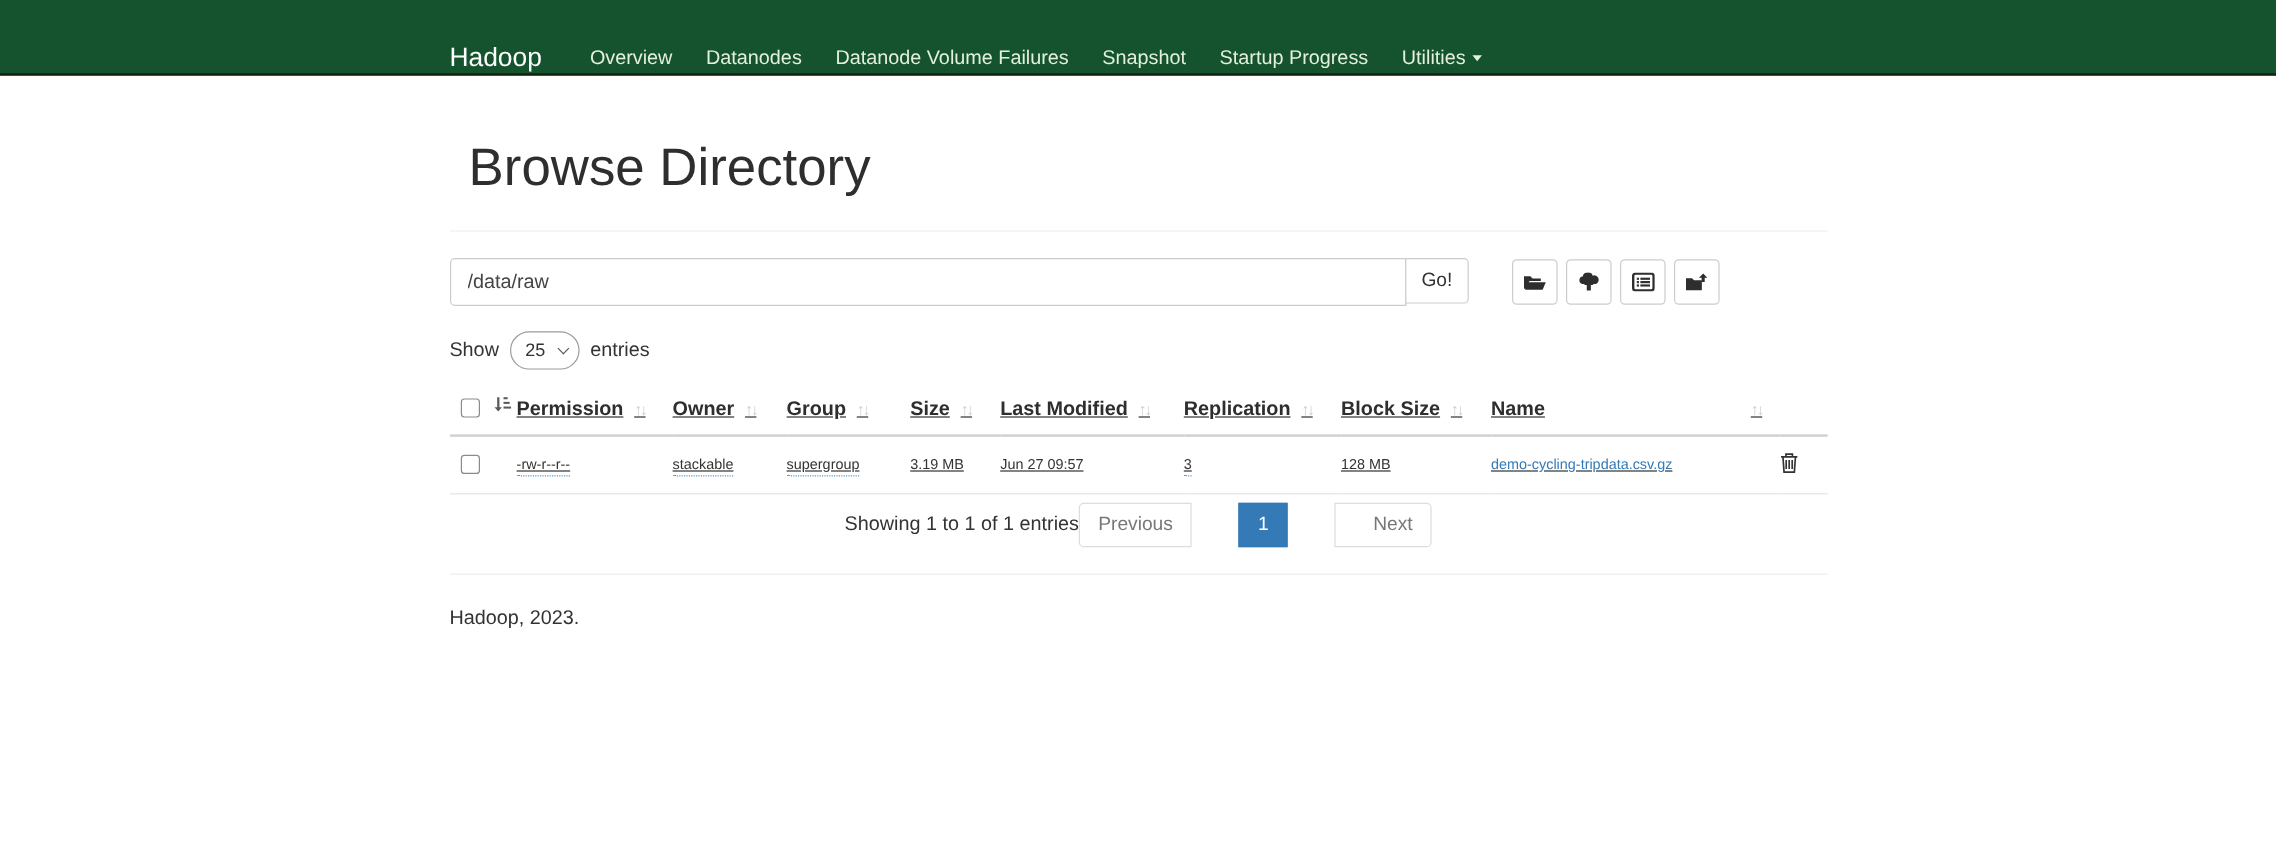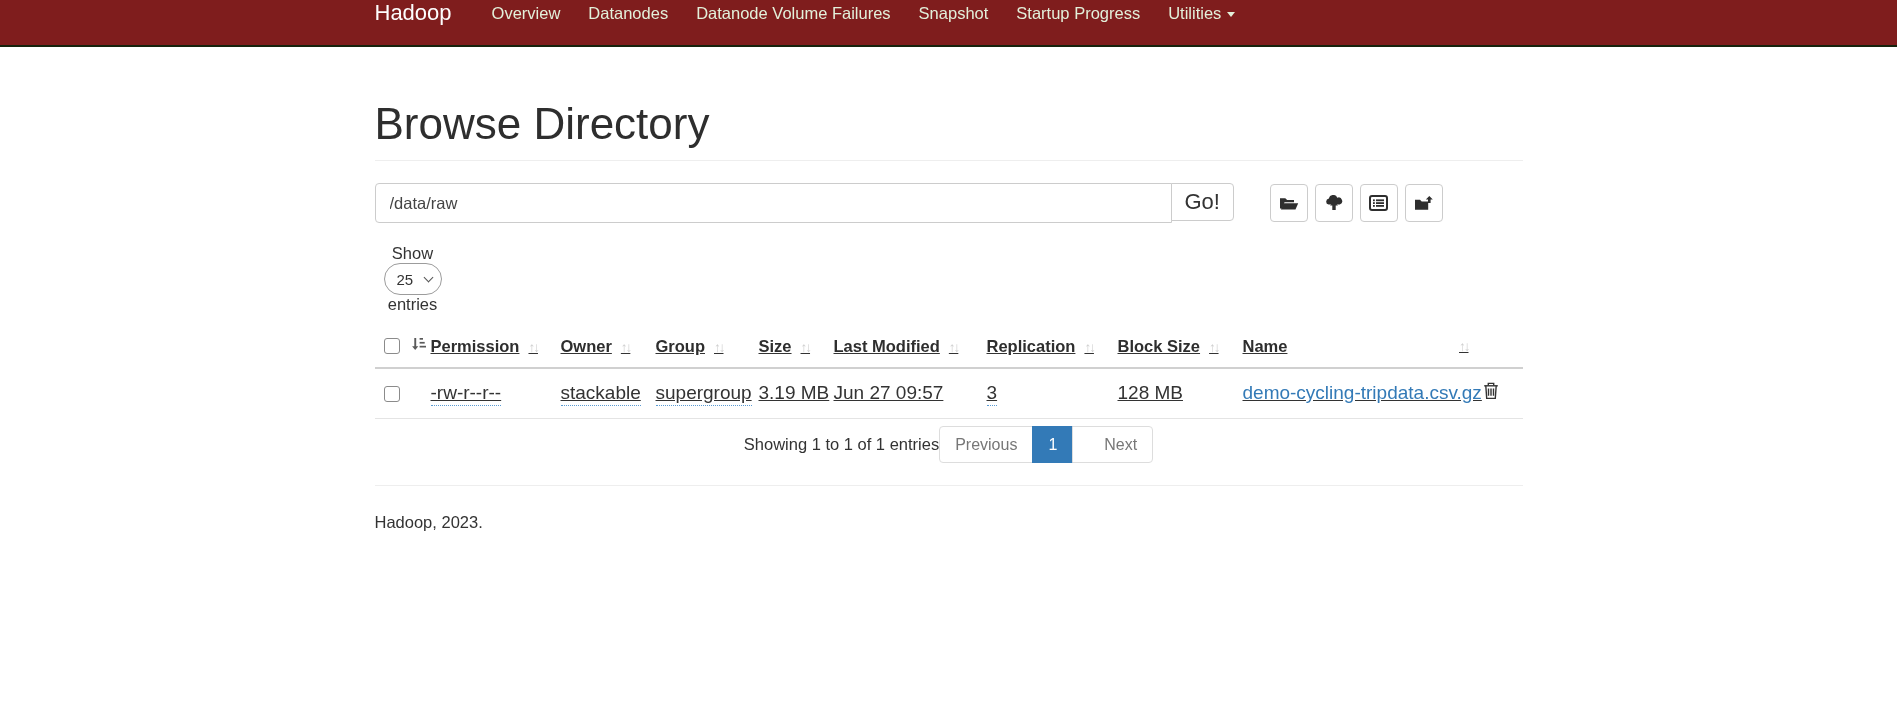--- a/index.html
+++ b/index.html
@@ -4,23 +4,23 @@
 <style>
   * { box-sizing: border-box; }
   html, body { margin: 0; padding: 0; background: #fff; }
   body {
     width: 1897px; height: 722px; overflow: hidden;
     font-family: "Liberation Sans", sans-serif; color: #333;
   }
 
   
   .navbar {
-    height: 47px; background: #7f1d1d;
+    height: 63px; background: #14532d;
     border-bottom: 2px solid #16230d;
-    display: flex; align-items: flex-start;
+    display: flex; align-items: flex-end;
   }
   .nav-inner {
     width: 1148px; margin: 0 auto;
     display: flex; align-items: center;
   }
   .brand {
     color: #fdfdfd; font-size: 22px; text-decoration: none;
     margin-right: 26px; cursor: pointer;
   }
   .nav-link {
@@ -31,54 +31,54 @@
     display: inline-block; margin-left: 6px; vertical-align: middle;
     width: 0; height: 0;
     border-left: 4.5px solid transparent; border-right: 4.5px solid transparent;
     border-top: 5px solid #e3f0da;
   }
 
   
   .container { width: 1148px; margin: 0 auto; }
 
   .page-header { margin-top: 52px; padding-bottom: 11px; border-bottom: 1px solid #eee; }
-  .page-header h1 { margin: 0; font-size: 44px; font-weight: 500; color: #2e2e2e; }
+  .page-header h1 { margin: 16px; font-size: 44px; font-weight: 500; color: #2e2e2e; }
 
   
   .path-row { margin-top: 22px; display: flex; align-items: center; }
   .input-group { display: flex; }
   .path-input {
     width: 797px; height: 40px; border: 1px solid #ccc;
     border-radius: 4px 0 0 4px; padding: 0 14px;
     font-family: "Liberation Sans", sans-serif;
     font-size: 16.5px; color: #444; outline: none;
   }
   .go-btn {
     height: 38px; margin-left: -1px; padding: 0 13px;
     border: 1px solid #ccc; border-radius: 0 4px 4px 0;
     background: #fff; font-family: "Liberation Sans", sans-serif;
-    font-size: 22px; color: #333; cursor: pointer;
+    font-size: 16px; color: #333; cursor: pointer;
   }
   .icon-btn-group { display: flex; margin-left: 36px; }
   .icon-btn {
     width: 38px; height: 38px; margin-left: 7px;
     border: 1px solid #ccc; border-radius: 4px; background: #fff;
     display: inline-flex; align-items: center; justify-content: center;
     cursor: pointer; padding: 0;
   }
   .icon-btn:first-child { margin-left: 0; }
   .icon-btn svg { display: block; }
 
   
   .dt-controls {
     margin-top: 21px; display: flex;
     justify-content: space-between; align-items: center;
     font-size: 16.5px; color: #333;
   }
-  .dt-length { display: flex; align-items: center; flex-direction: column; }
+  .dt-length { display: flex; align-items: center; }
   .select-box {
     display: inline-flex; align-items: center; justify-content: space-between;
     width: 58px; height: 32px; margin: 0 9px; padding: 0 9px 0 12px;
     border: 1px solid #9c9c9c; border-radius: 16px; background: #fff;
     cursor: pointer; font-size: 15px; color: #333;
   }
   .chev {
     width: 7px; height: 7px; margin-top: -4px;
     border-right: 1.6px solid #555; border-bottom: 1.6px solid #555;
     transform: rotate(45deg);
@@ -91,21 +91,21 @@
   }
 
   
   table.listing { width: 1148px; margin-top: 16px; border-collapse: collapse; text-decoration: underline; }
   th {
     text-align: left; font-size: 16.5px; font-weight: bold; color: #2e2e2e;
     padding: 6px 0 9px; border-bottom: 2px solid #d0d0d0;
     cursor: pointer; white-space: nowrap;
   }
   td {
-    font-size: 19px; color: #333; padding: 13px 0;
+    font-size: 12px; color: #333; padding: 13px 0;
     border-bottom: 1px solid #e4e4e4; white-space: nowrap;
   }
   th.first-col, td.first-col { padding-left: 9px; }
   .sort-glyph {
     font-size: 13.5px; color: #cfcfcf; letter-spacing: -2px;
     margin-left: 9px; font-weight: normal;
   }
   .th-name-flex { display: flex; align-items: center; }
   .th-name-flex .sort-glyph { margin-left: auto; margin-right: 14px; }
   .checkbox {
@@ -119,21 +119,21 @@
   }
   .name-link { color: #337ab7; text-decoration: none; cursor: pointer; }
   .trash-btn { background: none; border: none; padding: 0; cursor: pointer; }
 
   
   .dt-footer {
     margin-top: 7px; display: flex;
     justify-content: center; align-items: center;
   }
   .dt-info { font-size: 16.5px; color: #333; }
-  .pagination { display: flex; }
+  .pagination { display: flex; gap: 40px; }
   .pg {
     padding: 9px 15px; border: 1px solid #ddd; margin-left: -1px;
     background: #fff; font-size: 16px; color: #777; cursor: pointer;
     text-decoration: none; line-height: 1.1;
   }
   .pg.first { border-radius: 4px 0 0 4px; margin-left: 0; }
   .pg.last  { border-radius: 0 4px 4px 0; padding-left: 31px; }
   .pg.active { background: #337ab7; border-color: #337ab7; color: #fff; }
 
   hr.bottom-rule { border: 0; border-top: 1px solid #eee; margin: 22px 0 0; }

